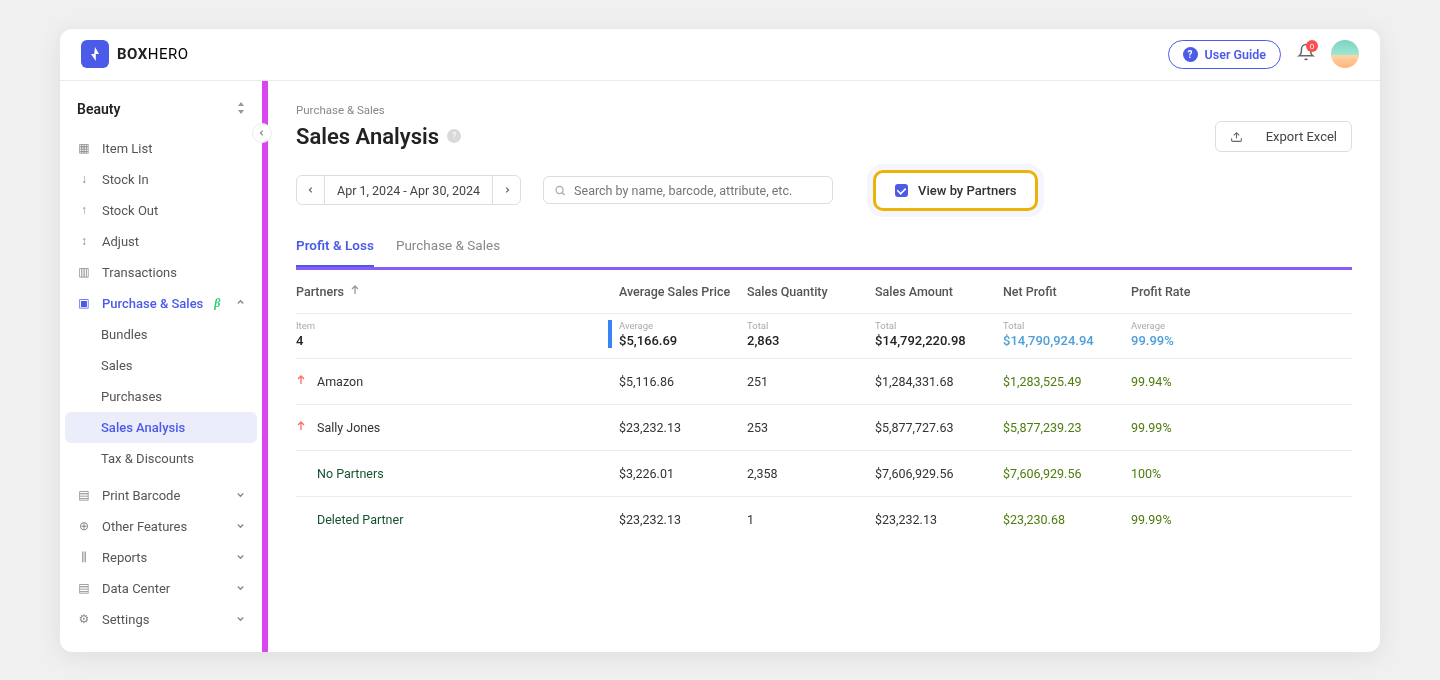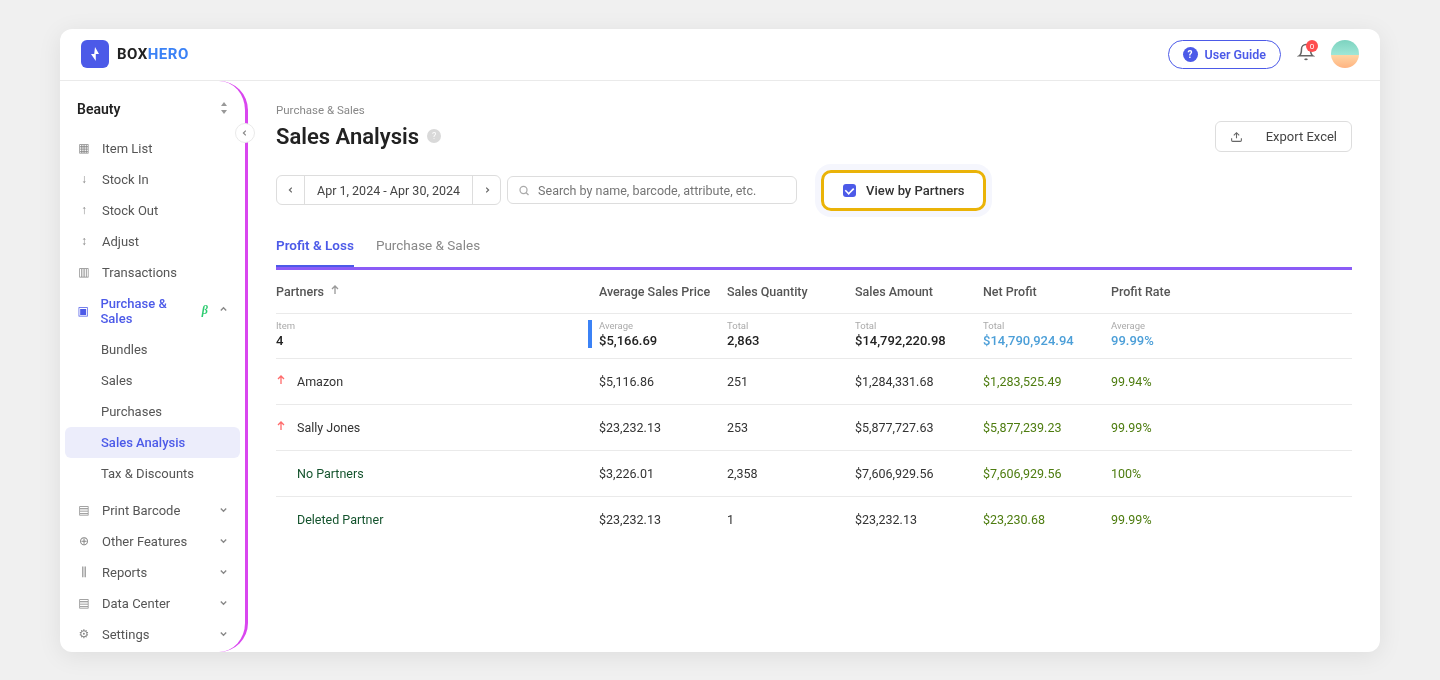--- a/index.html
+++ b/index.html
@@ -5,53 +5,53 @@
 * { margin: 0; padding: 0; box-sizing: border-box; font-family: -apple-system, BlinkMacSystemFont, "Segoe UI", Roboto, sans-serif; }
 body { background: #f0f0f0; width: 1440px; height: 680px; display: flex; align-items: center; justify-content: center; }
 .app-window { width: 1320px; height: 623px; background: #fff; border-radius: 12px; box-shadow: 0 4px 24px rgba(0,0,0,0.08); position: relative; overflow: hidden; }
 
 
 .header { height: 52px; border-bottom: 1px solid #eaeaea; display: flex; align-items: center; padding: 0 21px; justify-content: space-between; }
 .logo { display: flex; align-items: center; gap: 8px; }
 .logo-mark { width: 28px; height: 28px; background: #4c5ae8; border-radius: 6px; position: relative; transform: rotate(0deg); }
 .logo-mark::after { content: ''; position: absolute; top: 50%; left: 50%; transform: translate(-50%,-50%); width: 8px; height: 14px; background: #fff; clip-path: polygon(50% 0, 100% 50%, 60% 50%, 60% 100%, 0 50%, 40% 50%); }
 .logo-text { font-weight: 700; font-size: 15px; color: #222; letter-spacing: .5px; }
-.logo-text .light { color: #3b82f6; font-weight: 700; }
+.logo-text .light { color: #000000; font-weight: 400; }
 .header-right { display: flex; align-items: center; gap: 16px; }
 .user-guide-btn { display: flex; align-items: center; gap: 7px; border: 1.5px solid #4c5ae8; color: #4c5ae8; padding: 6px 14px; border-radius: 18px; font-size: 12.5px; font-weight: 600; cursor: pointer; }
 .q-icon { width: 15px; height: 15px; background: #4c5ae8; color: #fff; border-radius: 50%; display: flex; align-items: center; justify-content: center; font-size: 10px; font-weight: bold; }
 .bell-wrap { position: relative; cursor: pointer; }
 .bell-icon { font-size: 18px; color: #666; }
 .badge { position: absolute; top: -3px; right: -3px; background: #ff4d4f; color: #fff; border-radius: 50%; font-size: 8px; width: 12px; height: 12px; display: flex; align-items: center; justify-content: center; }
 .avatar { width: 28px; height: 28px; border-radius: 50%; background: linear-gradient(180deg, #7dd3c0 0%, #a0e7d7 55%, #ffd4a3 55%, #ffb380 100%); cursor: pointer; }
 
 
 .body { display: flex; height: calc(100% - 52px); }
-.sidebar { width: 188px; border-right: 3px solid #d946ef; position: relative; padding-top: 8px; border-radius: 29px; }
+.sidebar { width: 208px; border-right: 6px solid #d946ef; position: relative; padding-top: 8px; }
 .collapse-btn { position: absolute; right: -10px; top: 42px; width: 20px; height: 20px; background: #fff; border: 1px solid #eaeaea; border-radius: 50%; display: flex; align-items: center; justify-content: center; font-size: 10px; color: #666; cursor: pointer; z-index: 5; }
 .team-select { display: flex; align-items: center; justify-content: space-between; padding: 12px 17px 16px; font-size: 14px; font-weight: 600; color: #222; cursor: pointer; }
 .sort-icon { font-size: 10px; color: #999; }
 .nav-item { display: flex; align-items: center; gap: 11px; padding: 8px 17px; font-size: 13px; color: #555; cursor: pointer; position: relative; }
 .nav-item .icn { width: 14px; font-size: 12px; color: #888; display: flex; justify-content: center; }
 .nav-item.active { color: #4c5ae8; font-weight: 500; }
 .nav-item.active .icn { color: #4c5ae8; }
 .nav-item .beta { color: #2ecc71; font-style: italic; font-weight: bold; font-size: 12px; font-family: serif; }
 .nav-item .chev { margin-left: auto; font-size: 10px; color: #888; }
 .sub-item { padding: 8px 17px 8px 41px; font-size: 13px; color: #555; cursor: pointer; }
 .sub-item.active { background: #ecedfb; color: #4c5ae8; border-radius: 6px; margin: 0 5px; padding-left: 36px; font-weight: 500; }
 
 
 .main { flex: 1; padding: 22px 28px; }
 .breadcrumb { font-size: 11.5px; color: #888; }
 .title-row { display: flex; align-items: center; gap: 8px; margin-top: 4px; justify-content: space-between; }
 .title-left { display: flex; align-items: center; gap: 8px; }
 .page-title { font-size: 22px; font-weight: 600; color: #222; }
 .help-icn { width: 14px; height: 14px; background: #d9d9d9; border-radius: 50%; display: flex; align-items: center; justify-content: center; font-size: 9px; color: #fff; cursor: pointer; }
 .export-btn { display: flex; align-items: center; gap: 23px; border: 1px solid #ddd; padding: 7px 14px; border-radius: 6px; font-size: 13px; color: #444; cursor: pointer; }
-.controls { display: flex; align-items: center; gap: 6px; margin-top: 18px; }
+.controls { display: flex; align-items: center; gap: 22px; margin-top: 18px; }
 .date-picker { display: flex; border: 1px solid #ddd; border-radius: 6px; overflow: hidden; }
 .date-arrow { width: 28px; height: 28px; display: flex; align-items: center; justify-content: center; font-size: 11px; color: #666; cursor: pointer; border-right: 1px solid #ddd; }
 .date-arrow.r { border-right: none; border-left: 1px solid #ddd; }
 .date-range { padding: 0 12px; display: flex; align-items: center; font-size: 12.5px; color: #444; height: 28px; }
 .search-box { flex: 0 0 290px; display: flex; align-items: center; border: 1px solid #ddd; border-radius: 6px; padding: 0 10px; height: 28px; gap: 8px; }
 .search-box input { border: none; outline: none; font-size: 12.5px; color: #444; width: 100%; }
 .search-icn { font-size: 12px; color: #aaa; }
 .view-partners { display: flex; align-items: center; gap: 10px; border: 3px solid #eab308; border-radius: 10px; padding: 10px 19px; margin-left: 18px; box-shadow: 0 0 0 6px rgba(63,81,217,0.05); }
 .cb { width: 13px; height: 13px; background: #4c5ae8; border-radius: 3px; position: relative; cursor: pointer; }
 .cb::after { content: ''; position: absolute; left: 3px; top: 1px; width: 5px; height: 8px; border: solid #fff; border-width: 0 2px 2px 0; transform: rotate(45deg) scale(.8); }

